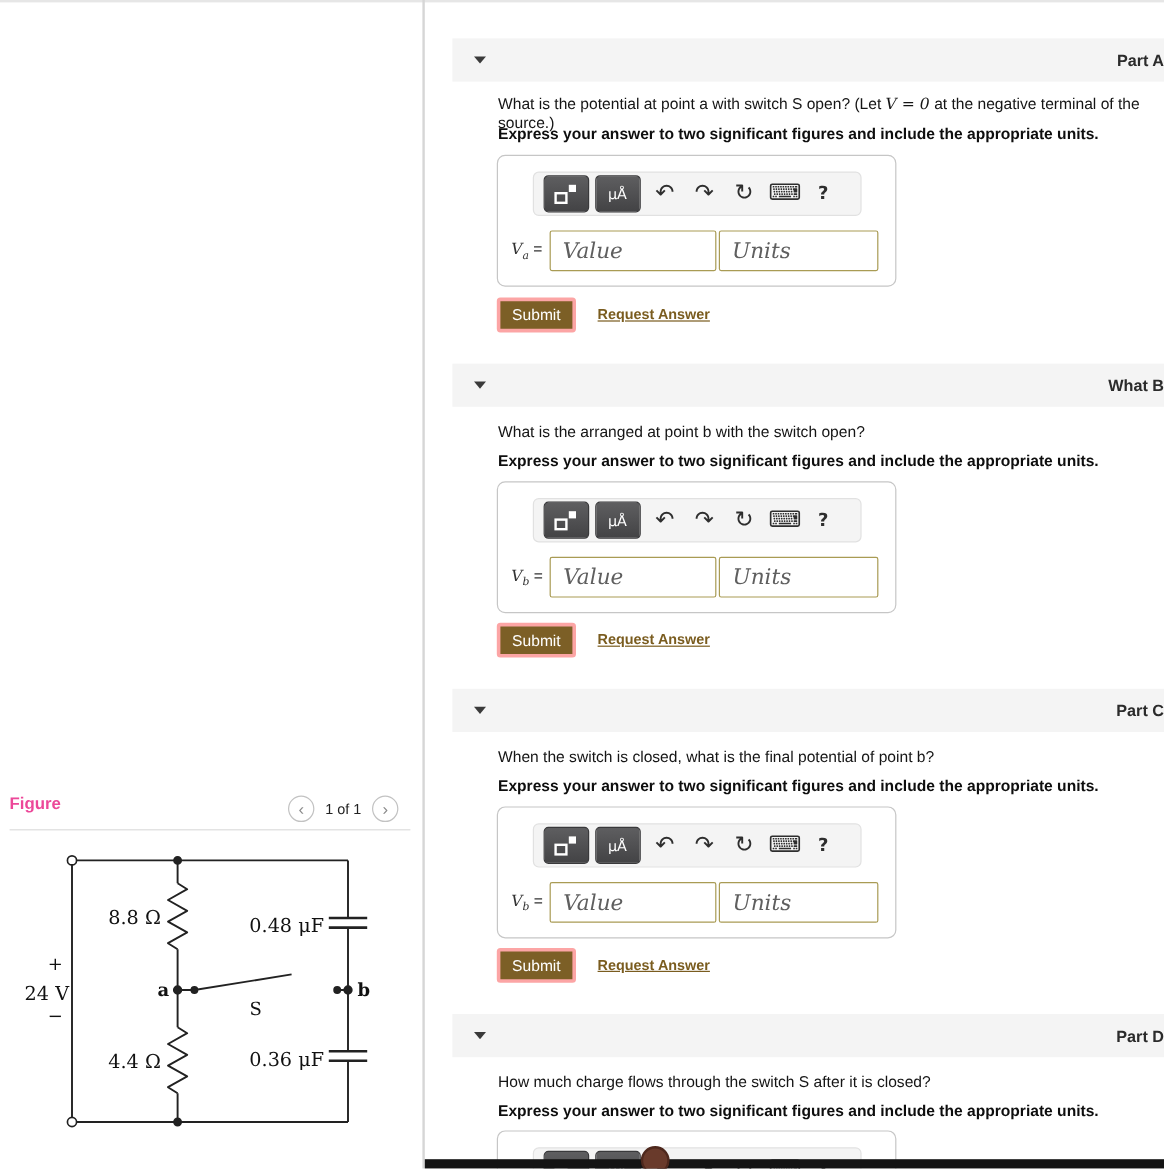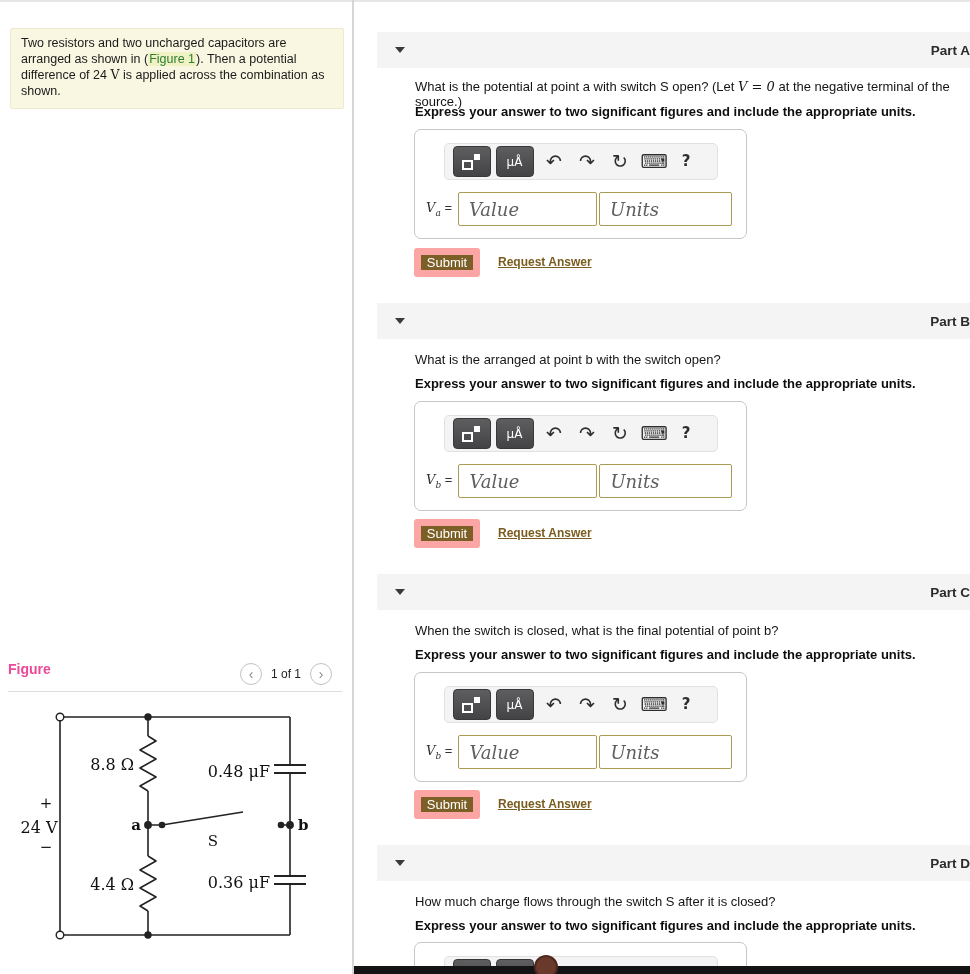--- a/index.html
+++ b/index.html
@@ -58,21 +58,21 @@
     margin-right:6px; white-space:nowrap; }
   .ans-label sub { font-size:9px; }
   .ans-eq { font-family:"Liberation Sans", sans-serif; font-style:normal; }
   .ans-input { height:34px; border:1px solid #a99b54; border-radius:2px; padding:0 10px;
     font-family:"DejaVu Serif", serif; font-style:italic; font-size:18px; color:#333; background:#fff; }
   .ans-input::placeholder { color:#5f5f5f; font-style:italic; font-family:"DejaVu Serif", serif; opacity:1; }
   .val-input { width:139px; margin-right:2px; }
   .unit-input { width:133px; }
 
   .submit-btn { position:absolute; left:414px; width:66px; height:29px; background:#7c5f26; color:#fff;
-    font-size:13px; font-family:"Liberation Sans", sans-serif; border:7px solid #fca5a5; border-radius:3px; cursor:pointer; }
+    font-size:13px; font-family:"Liberation Sans", sans-serif; border:3px solid #fca5a5; border-radius:3px; cursor:pointer; }
   .request-link { position:absolute; left:498px; font-size:12px; font-weight:bold; color:#7a5c1f;
     text-decoration:underline; cursor:pointer; }
 
   
   .pa-h{top:32px} .pb-h{top:303px} .pc-h{top:574px} .pd-h{top:845px}
   .pa-q{top:79px} .pb-q{top:352px} .pc-q{top:623px} .pd-q{top:894px}
   .pa-e{top:104px} .pb-e{top:376px} .pc-e{top:647px} .pd-e{top:918px}
   .pa-box{top:129px} .pb-box{top:401px} .pc-box{top:672px} .pd-box{top:942px; height:120px;}
   .pa-s{top:248px} .pb-s{top:519px} .pc-s{top:790px}
   .pa-r{top:255px} .pb-r{top:526px} .pc-r{top:797px}
@@ -81,23 +81,20 @@
   .fab { position:absolute; left:534px; top:955px; width:24px; height:24px; border-radius:50%;
     background:#693a2b; border:2px solid #4e281d; z-index:7; cursor:pointer; }
 </style>
 </head>
 <body>
 
 <div class="page">
   <div class="top-line"></div>
   <div class="divider"></div>
 
-  <div class="problem-box">
-    <span>Two resistors and two uncharged capacitors are arranged as shown in (</span><span class="figure-link">Figure 1</span><span>). Then a potential difference of 24 </span><span class="serif-v">V</span><span> is applied across the combination as shown.</span>
-  </div>
 
   <div class="figure-label">Figure</div>
   <div class="pager">
     <div class="pager-btn">
       <span>‹</span>
     </div>
     <span class="pager-text">1 of 1</span>
     <div class="pager-btn">
       <span>›</span>
     </div>
@@ -167,21 +164,21 @@
       <span class="ans-label"><span>V</span><sub>a</sub><span class="ans-eq"> =</span></span>
       <input class="ans-input val-input" placeholder="Value" style="">
       <input class="ans-input unit-input" placeholder="Units" style="">
     </div>
   </div>
   <button class="submit-btn pa-s">Submit</button>
   <a class="request-link pa-r">Request Answer</a>
 
   <div class="part-header pb-h">
     <div class="tri"></div>
-    <span class="part-title">Part B</span>
+    <span class="part-title">What B</span>
   </div>
   <div class="question pb-q">What is the arranged at point b with the switch open?</div>
   <div class="express pb-e">Express your answer to two significant figures and include the appropriate units.</div>
   <div class="answer-box pb-box">
     <div class="toolbar">
       <div class="tb-dark">
         <div class="tpl">
             <div class="tpl-big"></div>
             <div class="tpl-small"></div>
           </div>

